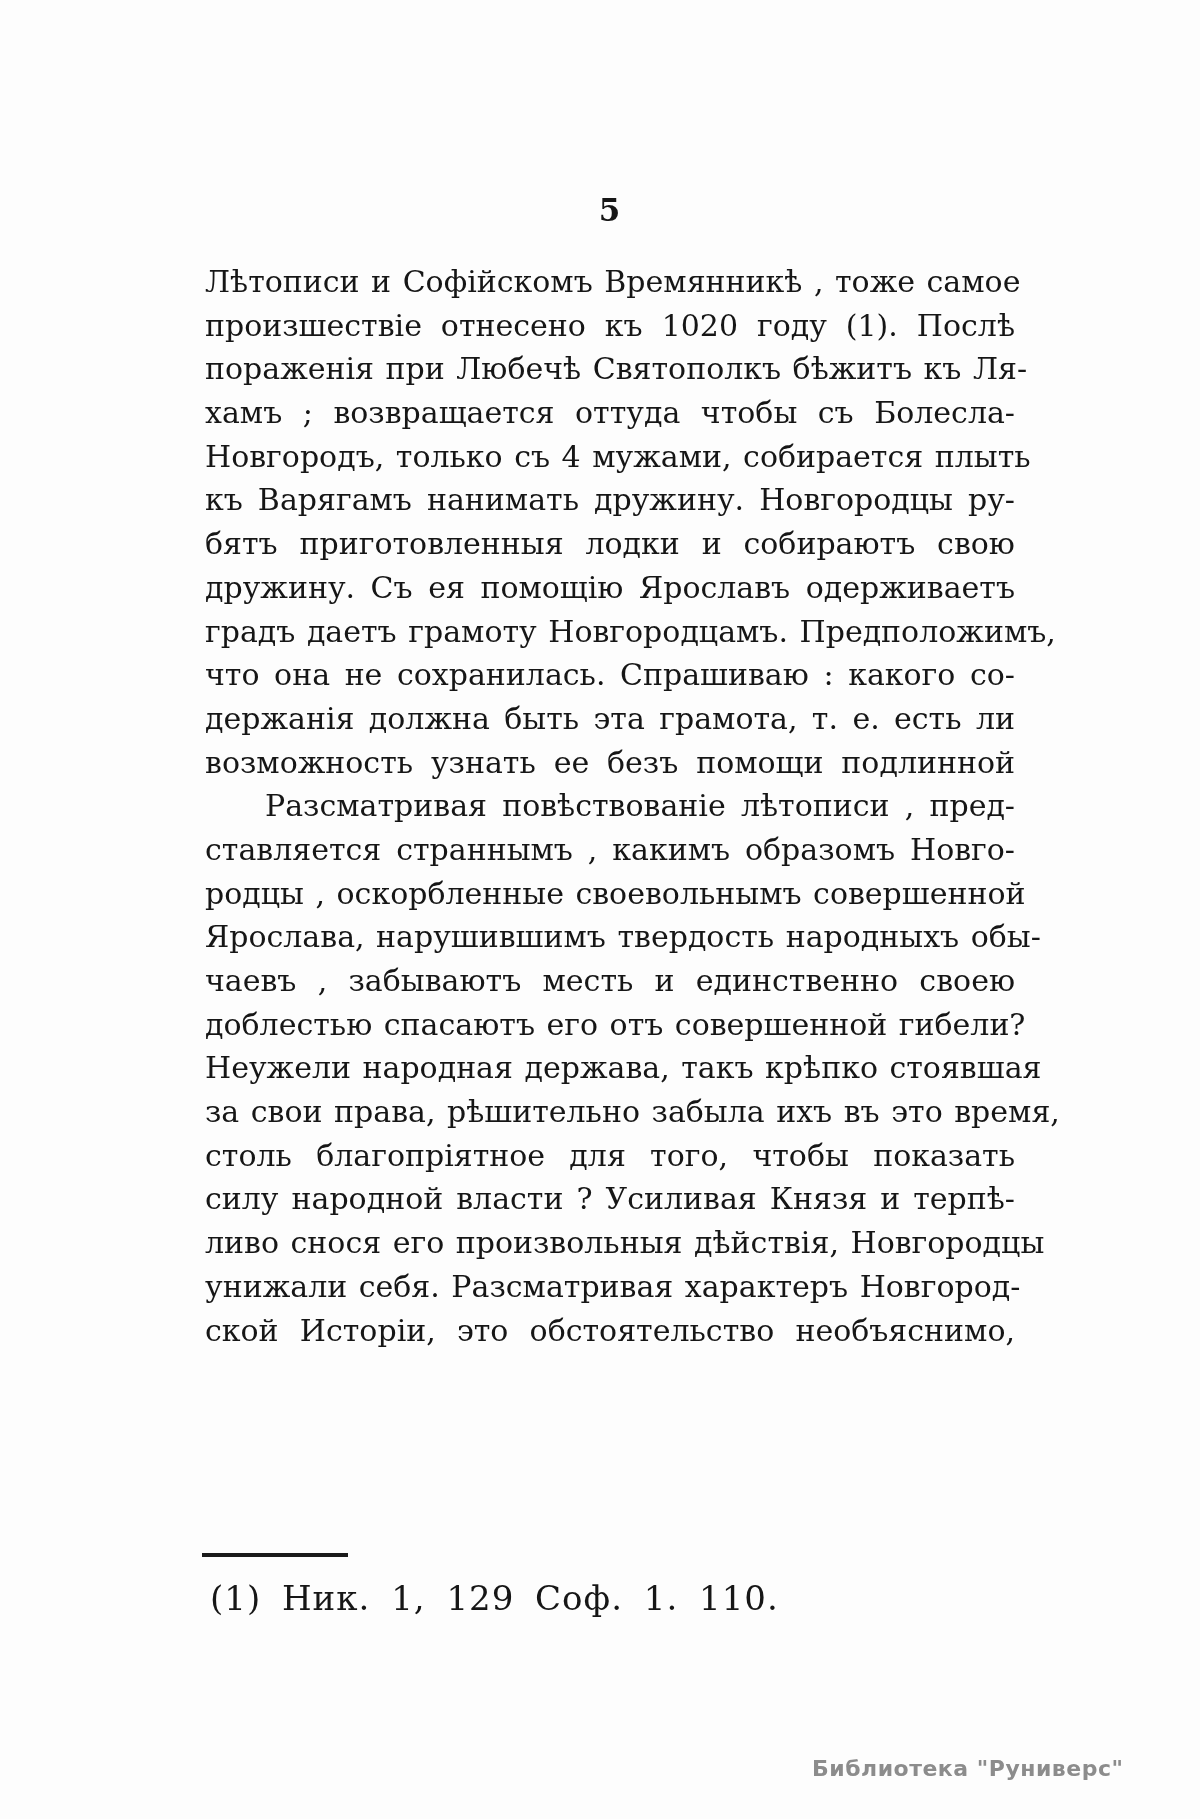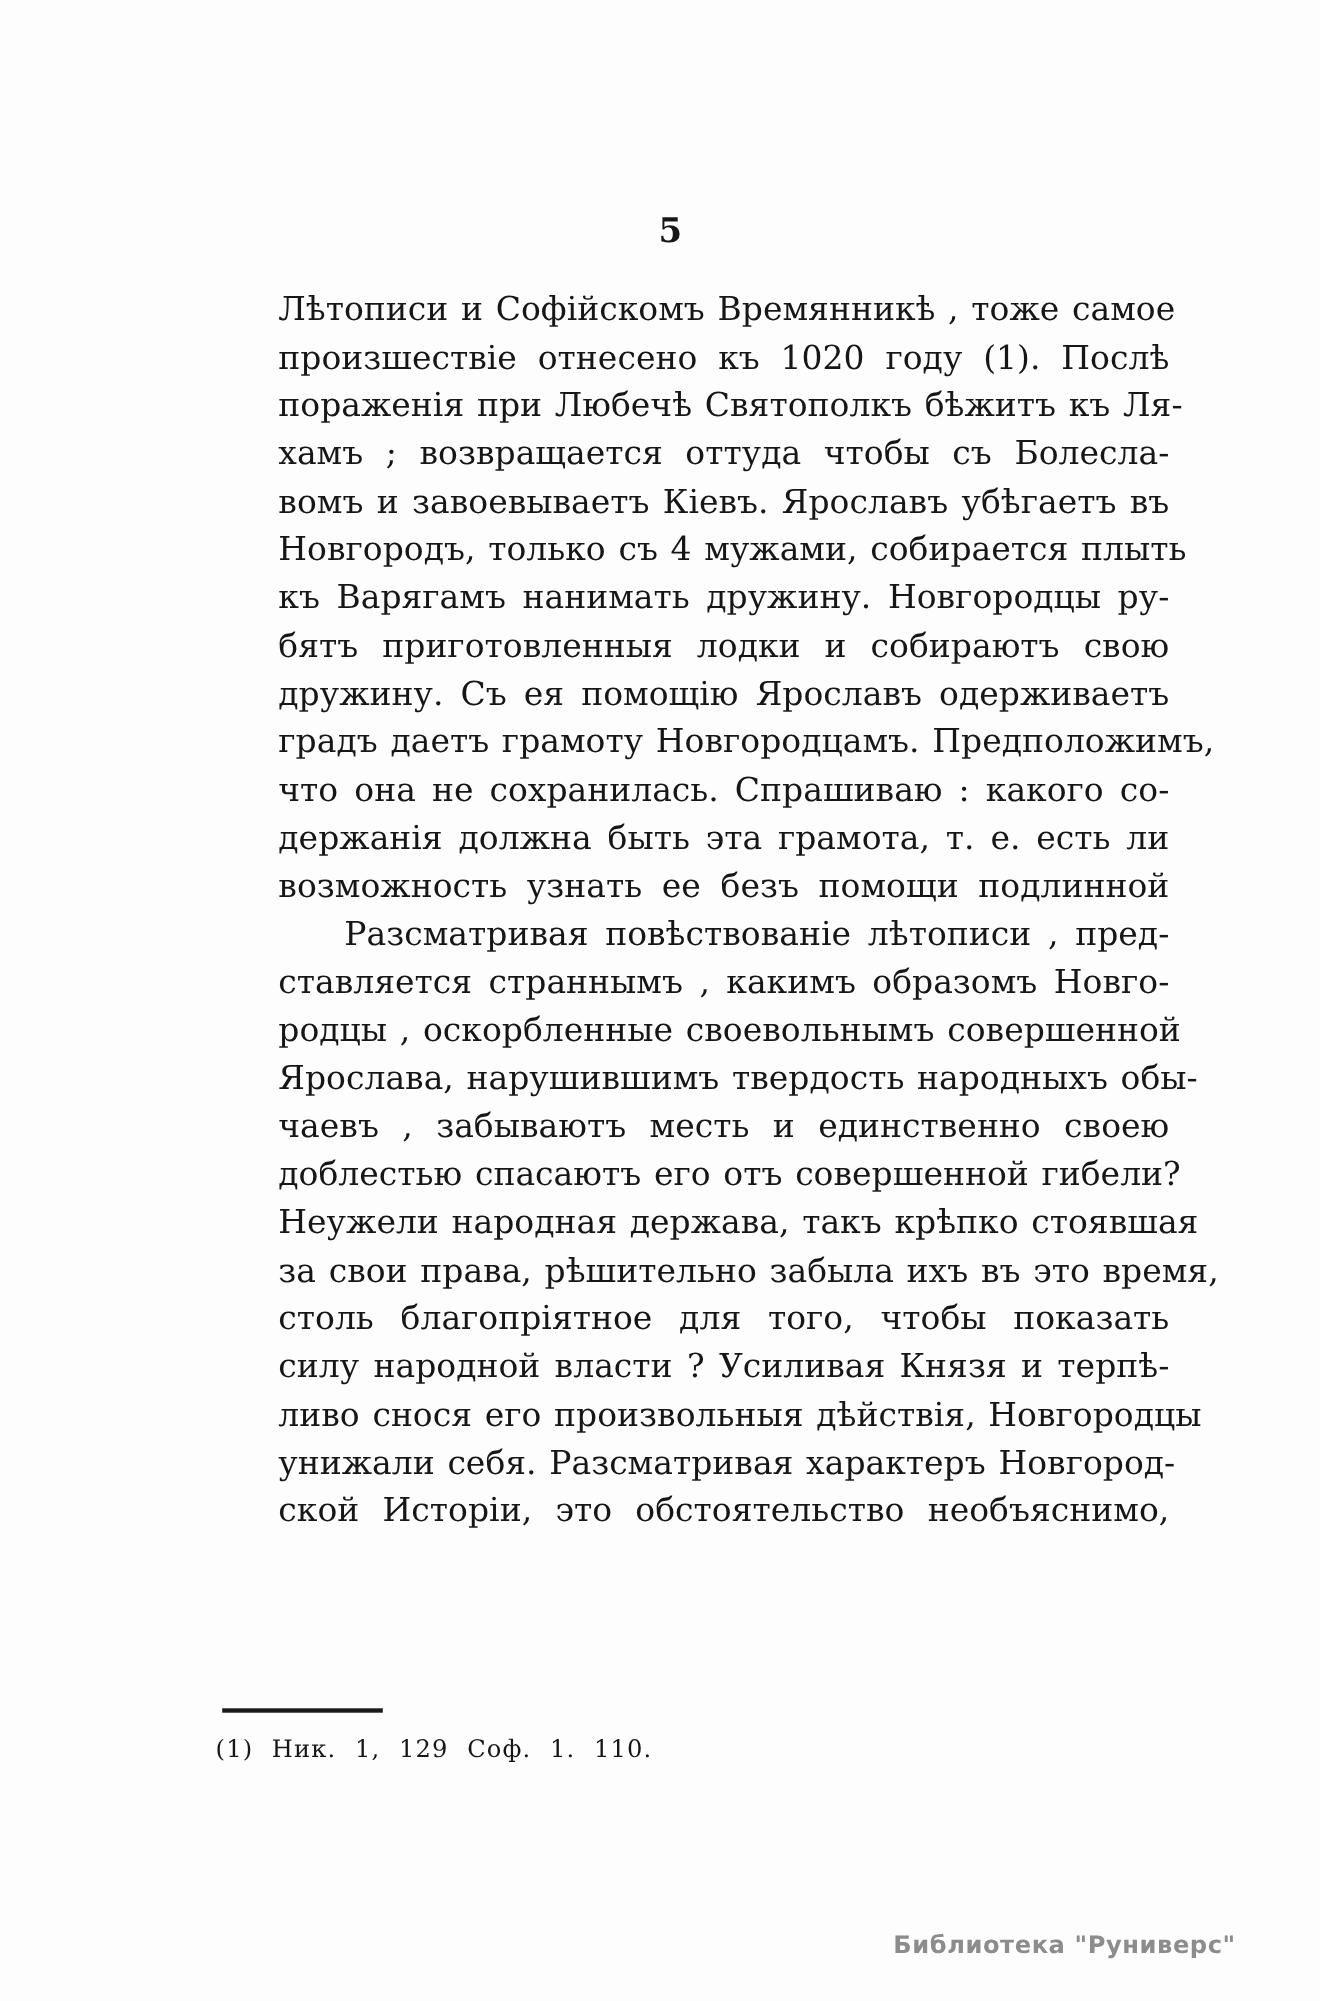--- a/index.html
+++ b/index.html
@@ -21,21 +21,20 @@
     font-size: 31px;
     font-weight: bold;
     letter-spacing: 1px;
   }
   .body-text {
     position: absolute;
     left: 205px;
     top: 260px;
     width: 810px;
     font-size: 30px;
-    margin-left: 48px;
   }
   .body-text .line {
     height: 43.7px;
     line-height: 43.7px;
     white-space: nowrap;
     text-align: justify;
     text-align-last: justify;
     word-spacing: 2px;
   }
   .body-text .line.indent { padding-left: 60px; }
@@ -43,23 +42,23 @@
   .footnote-rule {
     position: absolute;
     left: 202px;
     top: 1553px;
     width: 146px;
     height: 4px;
     background: #1a1a1a;
   }
   .footnote {
     position: absolute;
-    left: 196px;
+    left: 210px;
     top: 1578px;
-    font-size: 22px;
+    font-size: 34px;
     word-spacing: 9px;
     letter-spacing: 1px;
   }
   .watermark {
     position: absolute;
     left: 812px;
     top: 1756px;
     font-family: "DejaVu Sans", sans-serif;
     font-weight: bold;
     font-size: 22px;
@@ -72,21 +71,20 @@
 
 <div class="page">
 
   <div class="page-number">5</div>
 
   <div class="body-text">
     <div class="line">Лѣтописи и Софійскомъ Времянникѣ , тоже самое</div>
     <div class="line">произшествіе отнесено къ 1020 году (1). Послѣ</div>
     <div class="line">пораженія при Любечѣ Святополкъ бѣжитъ къ Ля-</div>
     <div class="line">хамъ ; возвращается оттуда чтобы съ Болесла-</div>
-    <div class="line">вомъ и завоевываетъ Кіевъ. Ярославъ убѣгаетъ въ</div>
     <div class="line">Новгородъ, только съ 4 мужами, собирается плыть</div>
     <div class="line">къ Варягамъ нанимать дружину. Новгородцы ру-</div>
     <div class="line">бятъ приготовленныя лодки и собираютъ свою</div>
     <div class="line">дружину. Съ ея помощію Ярославъ одерживаетъ</div>
     <div class="line">градъ даетъ грамоту Новгородцамъ. Предположимъ,</div>
     <div class="line">что она не сохранилась. Спрашиваю : какого со-</div>
     <div class="line">держанія должна быть эта грамота, т. е. есть ли</div>
     <div class="line">возможность узнать ее безъ помощи подлинной</div>
     <div class="line indent">Разсматривая повѣствованіе лѣтописи , пред-</div>
     <div class="line">ставляется страннымъ , какимъ образомъ Новго-</div>

